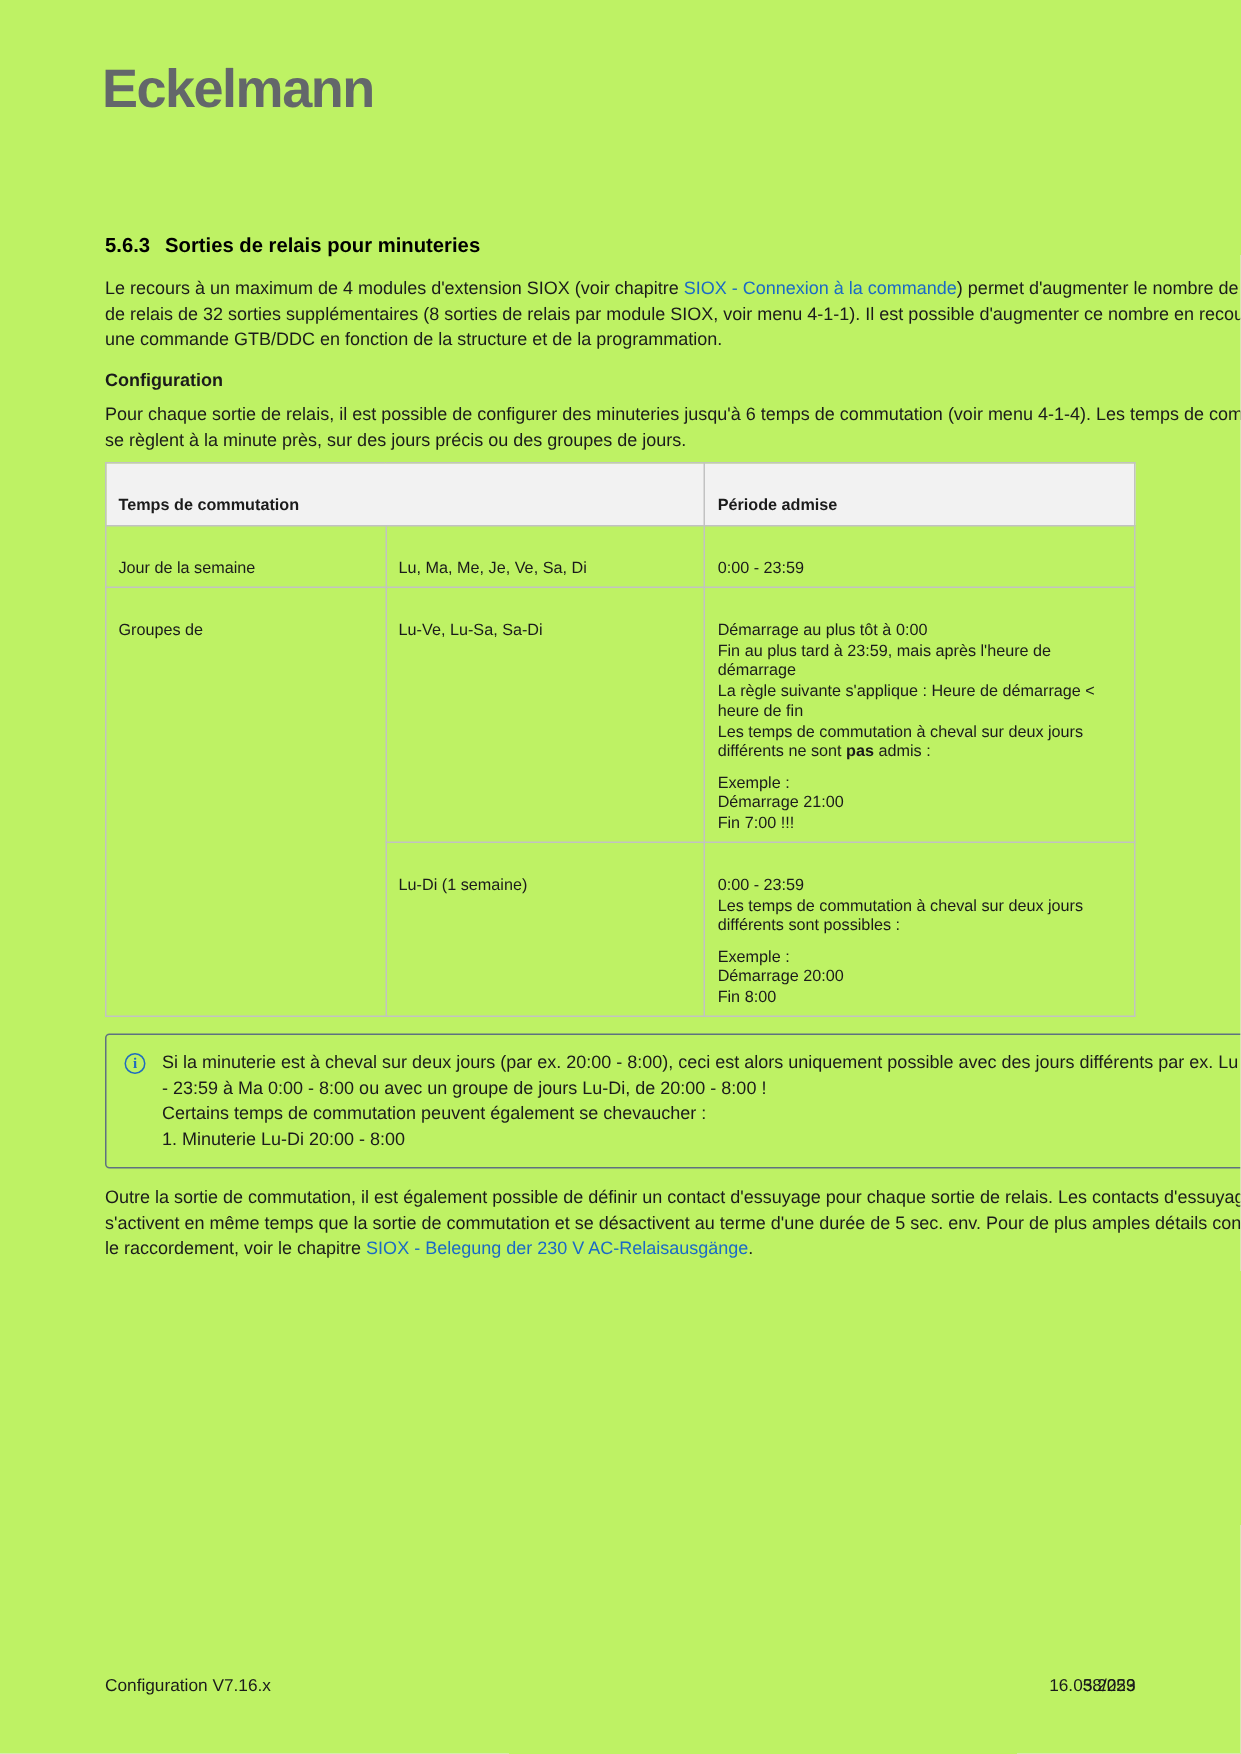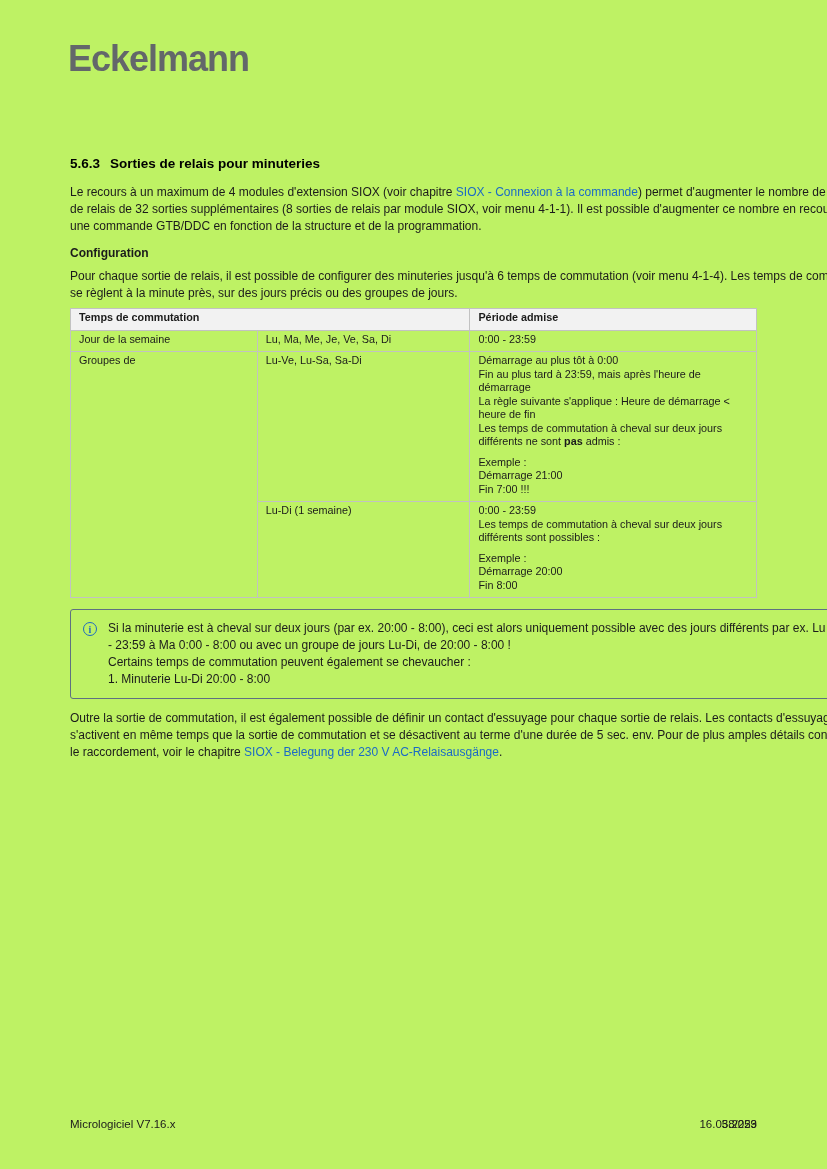--- a/index.html
+++ b/index.html
@@ -36,21 +36,21 @@
   table.spec {
     margin-top: 6px;
     width: 687px;
     border-collapse: collapse;
     font-size: 10.8px; line-height: 13.5px;
     color: #1b1b1b;
   }
   table.spec th, table.spec td {
     border: 1px solid var(--border-table, #c2c2c2);
     vertical-align: top;
-    padding: 2px 8px 5px 8px;
+    padding: 22px 8px 5px 8px;
     text-align: left;
     font-weight: normal;
   }
   table.spec th { background: var(--header-bg, #f2f2f2); font-weight: bold; }
   col.c1 { width: 187px; } col.c2 { width: 213px; } col.c3 { width: 287px; }
   td .gap { height: 7px; }
   .b { font-weight: bold; }
 
   .infobox {
     margin-top: 11px;
@@ -152,18 +152,18 @@
         <div>Certains temps de commutation peuvent également se chevaucher :</div>
         <div>1. Minuterie Lu-Di 20:00 - 8:00</div>
       </div>
     </div>
 
     <p class="body-par outro"><span>Outre la sortie de commutation, il est également possible de définir un contact d'essuyage pour chaque sortie de relais. Les contacts d'essuyage s'activent en même temps que la sortie de commutation et se désactivent au terme d'une durée de 5 sec. env. Pour de plus amples détails concernant le raccordement, voir le chapitre </span><a class="doclink">SIOX - Belegung der 230 V AC-Relaisausgänge</a><span>.</span></p>
 
   </div>
 
   <div class="footer">
-    <span class="f-left">Micrologiciel V7.16.x</span>
+    <span class="f-left">Configuration V7.16.x</span>
     <span class="f-center">16.05.2023</span>
     <span class="f-right">38/259</span>
   </div>
 
 </div>
 
 </body></html>

